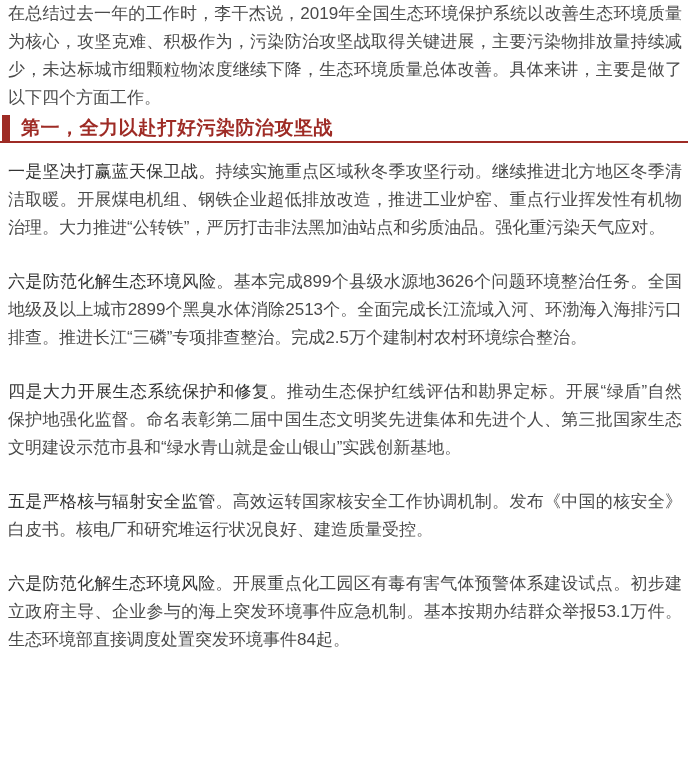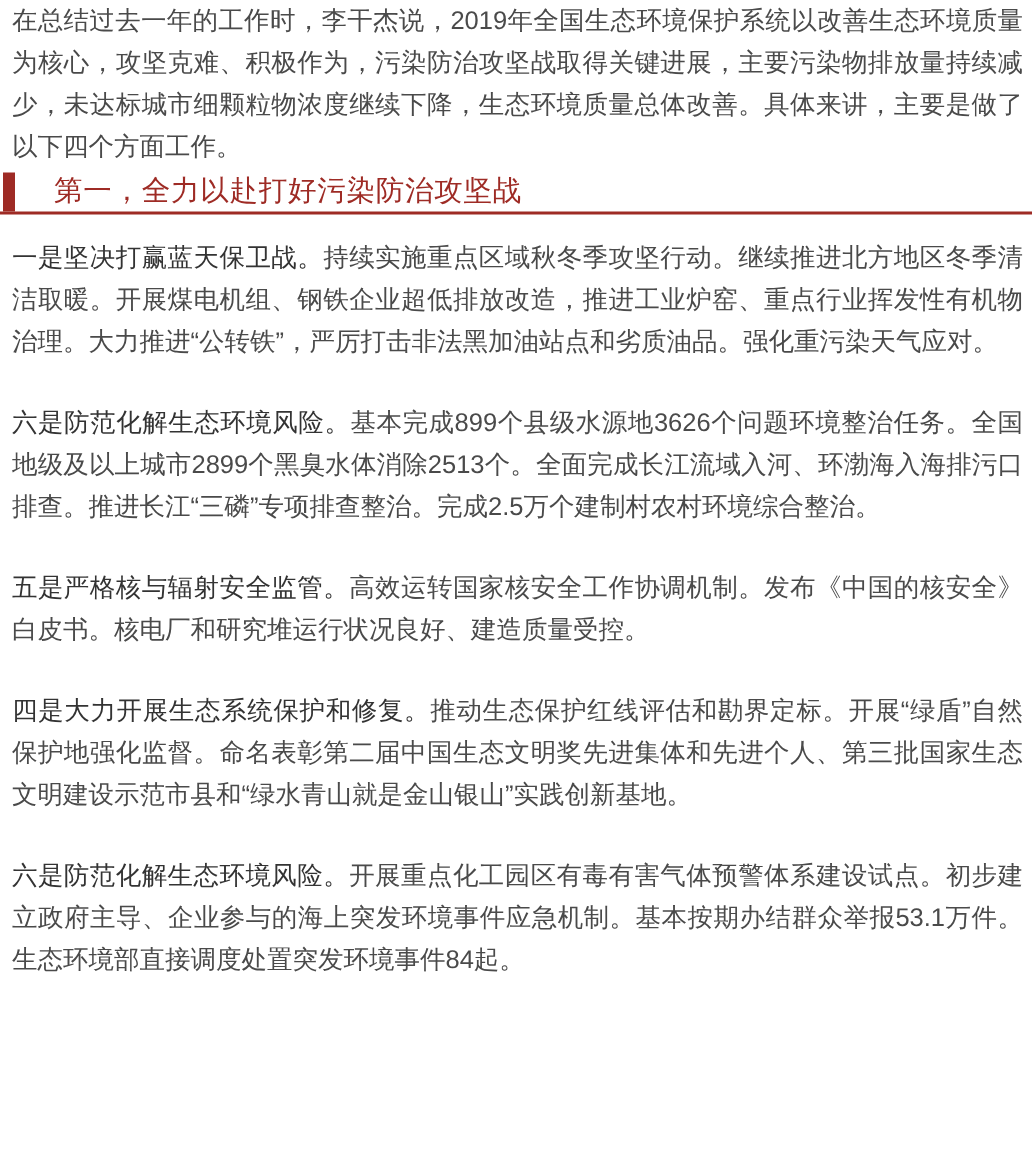--- a/index.html
+++ b/index.html
@@ -28,23 +28,23 @@
     border-bottom: 2px solid var(--accent);
   }
   .accent-bar {
     width: 8px;
     height: 26px;
     margin-left: 2px;
     background: var(--accent);
     flex: none;
   }
   .section-title {
-    margin-left: 26px;
+    margin-left: 11px;
     font-size: 19px;
-    font-weight: normal;
+    font-weight: bold;
     color: var(--accent);
     letter-spacing: 0.5px;
     line-height: 26px;
     white-space: nowrap;
   }
   .para {
     margin-bottom: 26px;
   }
   .para:last-child {
     margin-bottom: 0;
@@ -67,19 +67,19 @@
   <div class="section-header">
     <span class="accent-bar"></span>
     <span class="section-title">第一，全力以赴打好污染防治攻坚战</span>
   </div>
 
   <p class="para"><span class="lead">一是坚决打赢蓝天保卫战。</span><span class="ptext">持续实施重点区域秋冬季攻坚行动。继续推进北方地区冬季清洁取暖。开展煤电机组、钢铁企业超低排放改造，推进工业炉窑、重点行业挥发性有机物治理。大力推进“公转铁”，严厉打击非法黑加油站点和劣质油品。强化重污染天气应对。</span></p>
 
   <p class="para"><span class="lead">六是防范化解生态环境风险。</span><span class="ptext">基本完成899个县级水源地3626个问题环境整治任务。全国地级及以上城市2899个黑臭水体消除2513个。全面完成长江流域入河、环渤海入海排污口排查。推进长江“三磷”专项排查整治。完成2.5万个建制村农村环境综合整治。</span></p>
 
 
+  <p class="para"><span class="lead">四是大力开展生态系统保护和修复。</span><span class="ptext">推动生态保护红线评估和勘界定标。开展“绿盾”自然保护地强化监督。命名表彰第二届中国生态文明奖先进集体和先进个人、第三批国家生态文明建设示范市县和“绿水青山就是金山银山”实践创新基地。</span></p>
+
   <p class="para"><span class="lead">五是严格核与辐射安全监管。</span><span class="ptext">高效运转国家核安全工作协调机制。发布《中国的核安全》白皮书。核电厂和研究堆运行状况良好、建造质量受控。</span></p>
-
-  <p class="para"><span class="lead">四是大力开展生态系统保护和修复。</span><span class="ptext">推动生态保护红线评估和勘界定标。开展“绿盾”自然保护地强化监督。命名表彰第二届中国生态文明奖先进集体和先进个人、第三批国家生态文明建设示范市县和“绿水青山就是金山银山”实践创新基地。</span></p>
 
   <p class="para"><span class="lead">六是防范化解生态环境风险。</span><span class="ptext">开展重点化工园区有毒有害气体预警体系建设试点。初步建立政府主导、企业参与的海上突发环境事件应急机制。基本按期办结群众举报53.1万件。生态环境部直接调度处置突发环境事件84起。</span></p>
 
 </div>
 
 </body></html>

